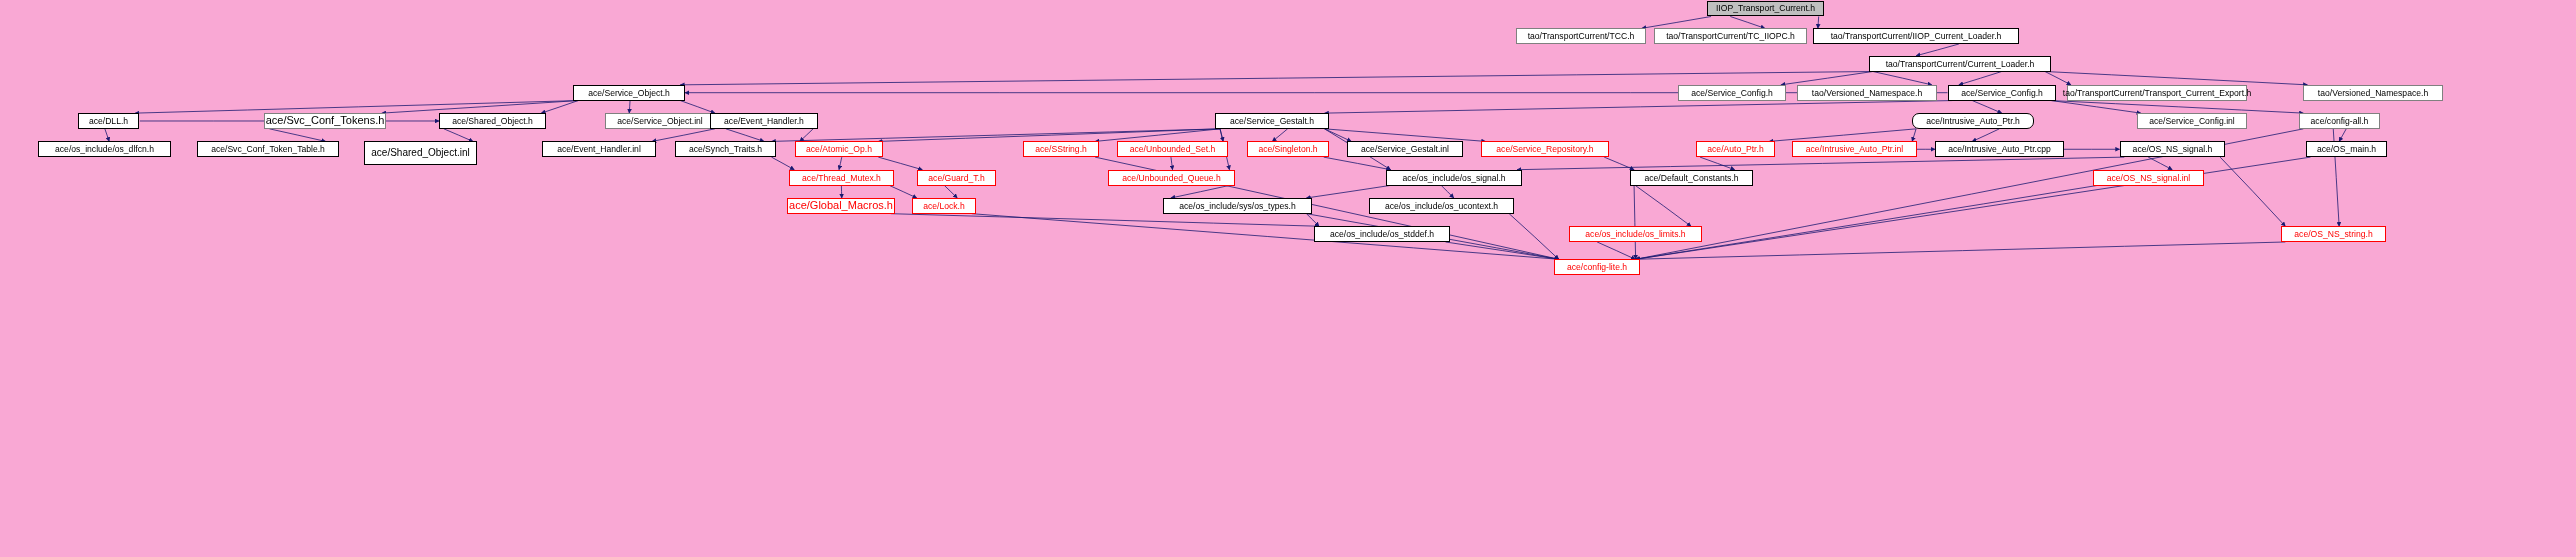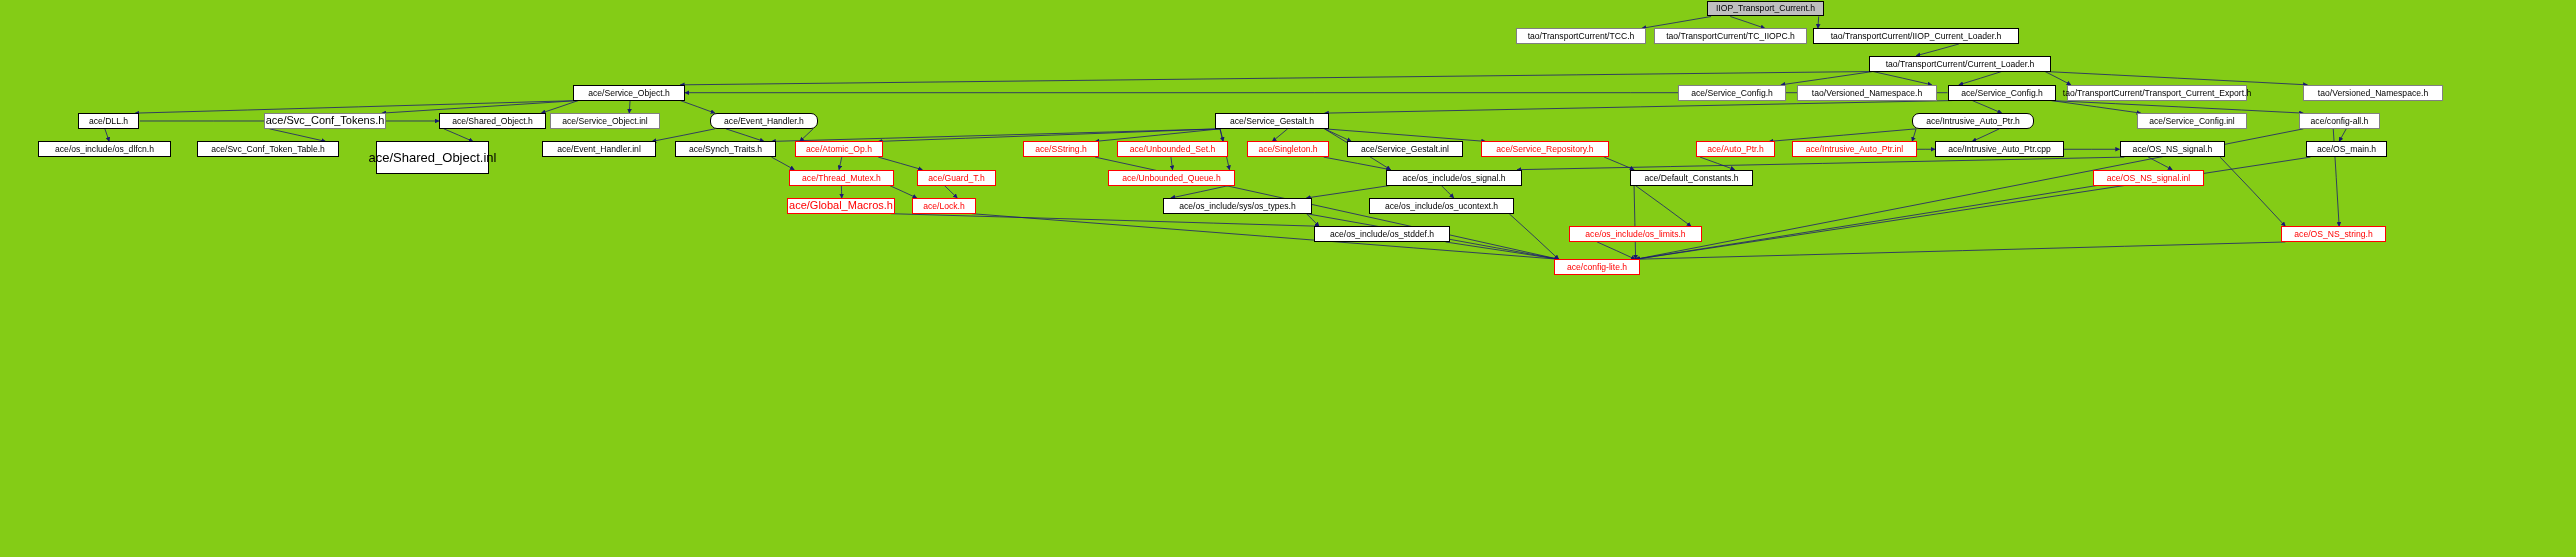--- a/index.html
+++ b/index.html
@@ -1,16 +1,16 @@
 <!DOCTYPE html>
 <html style="font-size:12.6px"><head>
 <meta charset="utf-8">
 <style>
   html,body{margin:0;padding:0;background:#ffffff;}
-  #canvas{position:relative;width:2576px;height:557px;background:#84cc16;
+  #canvas{position:relative;width:2576px;height:557px;background:#f9a8d4;
           font-family:"Liberation Sans", sans-serif;overflow:hidden;}
   svg#edges{position:absolute;left:0;top:0;width:2576px;height:557px;pointer-events:none;}
   .node{position:absolute;box-sizing:border-box;display:flex;align-items:center;
         justify-content:center;background:#ffffff;border:0.8px solid #808080;
         color:#000000;white-space:nowrap;line-height:1;}
   .node .lbl{display:block;padding:0 3.1px;}
   .node.blk{border-color:#000000;}
   .node.red{border-color:#ff0000;color:#ff0000;}
   .node.root{background:#bfbfbf;border-color:#000000;}
 </style>
@@ -136,45 +136,45 @@
       </div>
       <div class="node blk" style="left: 78px; top: 113px; width: 61px; height: 15.7px; font-size: 8.6px;">
         <span class="lbl">ace/DLL.h</span>
       </div>
       <div class="node grey" style="left: 264px; top: 113px; width: 122px; height: 15.7px; font-size: 11px;">
         <span class="lbl">ace/Svc_Conf_Tokens.h</span>
       </div>
       <div class="node blk" style="left: 439px; top: 113px; width: 107px; height: 15.7px; font-size: 8.6px;">
         <span class="lbl">ace/Shared_Object.h</span>
       </div>
-      <div class="node grey" style="left: 550px; top: 113px; width: 110px; height: 15.7px; font-size: 8.6px;">
+      <div class="node grey" style="left: 605px; top: 113px; width: 110px; height: 15.7px; font-size: 8.6px;">
         <span class="lbl">ace/Service_Object.inl</span>
       </div>
-      <div class="node blk" style="left: 710px; top: 113px; width: 108px; height: 15.7px; font-size: 8.6px; border-radius: 7px;">
+      <div class="node blk" style="left: 710px; top: 113px; width: 108px; height: 15.7px; font-size: 8.6px;">
         <span class="lbl">ace/Event_Handler.h</span>
       </div>
       <div class="node blk" style="left: 1215px; top: 113px; width: 114px; height: 15.7px; font-size: 8.6px;">
         <span class="lbl">ace/Service_Gestalt.h</span>
       </div>
       <div class="node blk" style="left: 1912px; top: 113px; width: 122px; height: 15.7px; font-size: 8.6px; border-radius: 7px;">
         <span class="lbl">ace/Intrusive_Auto_Ptr.h</span>
       </div>
       <div class="node grey" style="left: 2137px; top: 113px; width: 110px; height: 15.7px; font-size: 8.6px;">
         <span class="lbl">ace/Service_Config.inl</span>
       </div>
       <div class="node grey" style="left: 2299px; top: 113px; width: 81px; height: 15.7px; font-size: 8.6px;">
         <span class="lbl">ace/config-all.h</span>
       </div>
       <div class="node blk" style="left: 38px; top: 141px; width: 133px; height: 15.7px; font-size: 8.6px;">
         <span class="lbl">ace/os_include/os_dlfcn.h</span>
       </div>
       <div class="node blk" style="left: 197px; top: 141px; width: 142px; height: 15.7px; font-size: 8.6px;">
         <span class="lbl">ace/Svc_Conf_Token_Table.h</span>
       </div>
-      <div class="node blk" style="left: 364px; top: 141px; width: 113px; height: 33px; font-size: 13px; margin-left: 12px;">
+      <div class="node blk" style="left: 364px; top: 141px; width: 113px; height: 24px; font-size: 10px;">
         <span class="lbl">ace/Shared_Object.inl</span>
       </div>
       <div class="node blk" style="left: 542px; top: 141px; width: 114px; height: 15.7px; font-size: 8.6px;">
         <span class="lbl">ace/Event_Handler.inl</span>
       </div>
       <div class="node blk" style="left: 675px; top: 141px; width: 101px; height: 15.7px; font-size: 8.6px;">
         <span class="lbl">ace/Synch_Traits.h</span>
       </div>
       <div class="node red" style="left: 795px; top: 141px; width: 88px; height: 15.7px; font-size: 8.6px;">
         <span class="lbl">ace/Atomic_Op.h</span>

